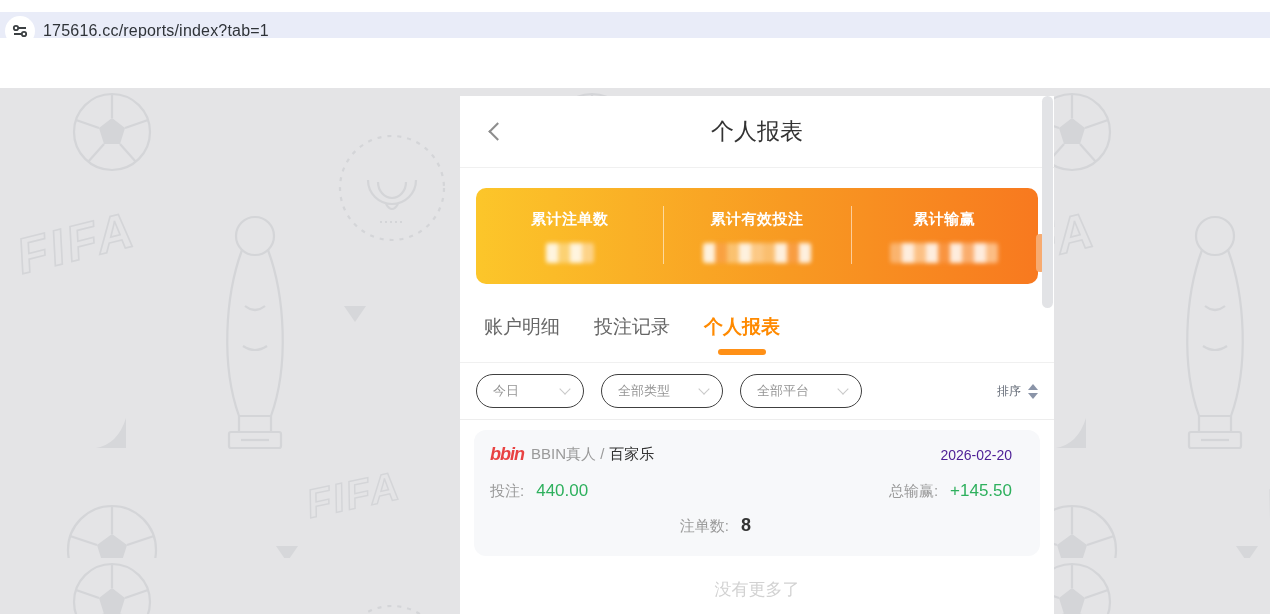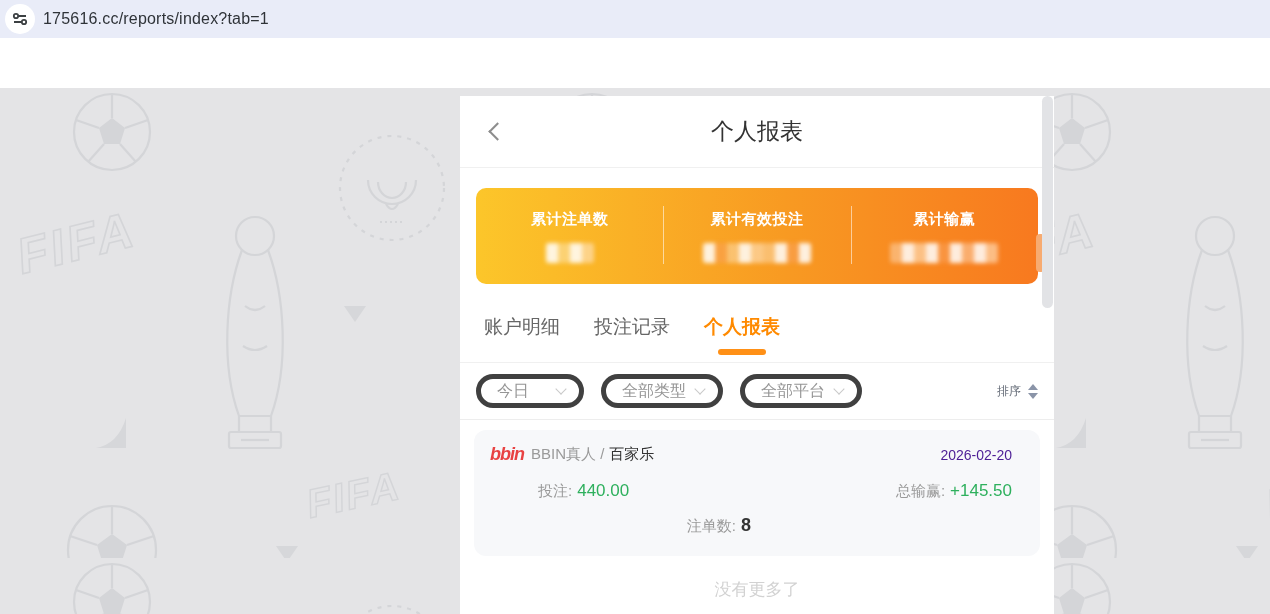--- a/index.html
+++ b/index.html
@@ -1,21 +1,21 @@
 <!DOCTYPE html>
 <html><head>
 <meta charset="utf-8">
 <style>
   * { margin:0; padding:0; box-sizing:border-box; }
   html,body { width:1270px; height:614px; overflow:hidden; background:#fff;
     font-family:"Liberation Sans","DejaVu Sans",sans-serif; }
   .stage { position:relative; width:1270px; height:614px; overflow:hidden; }
 
   
-  .topbar { position:absolute; left:0; top:0; width:1270px; height:38px;
+  .topbar { position:absolute; left:0; top:12px; width:1270px; height:38px;
     background:#e9ecf8; display:flex; align-items:center; }
   .site-icon { width:30px; height:30px; border-radius:50%; background:#fff;
     margin-left:5px; display:flex; align-items:center; justify-content:center; }
   .url-text { margin-left:8px; font-size:16px; color:#2f3338; letter-spacing:.2px; }
 
   .white-strip { position:absolute; left:0; top:38px; width:1270px; height:50px; background:#fff; }
 
   
   .bg-pattern { position:absolute; left:0; top:88px; width:1270px; height:526px; }
 
@@ -52,23 +52,23 @@
     border-bottom:1px solid #f0f0f0; }
   .tab { position:relative; font-size:19px; color:#666; margin-right:34px;
     height:71px; display:flex; align-items:center; cursor:pointer; }
   .tab.active { color:#ff8a00; font-weight:bold; }
   .tab.active::after { content:""; position:absolute; left:50%; transform:translateX(-50%);
     bottom:8px; width:48px; height:6px; border-radius:3px; background:#ff9016; }
 
   
   .filter-row { height:57px; display:flex; align-items:center; padding:0 16px;
     border-bottom:1px solid #ededed; }
-  .pill { height:34px; border:5px solid #404040; border-radius:17px; display:flex;
+  .pill { height:34px; border:1px solid #404040; border-radius:17px; display:flex;
     align-items:center; justify-content:space-between; padding:0 14px 0 16px;
-    color:#959595; font-size:16px; margin-right:17px; cursor:pointer; background:#fff; }
+    color:#959595; font-size:13px; margin-right:17px; cursor:pointer; background:#fff; }
   .pill-today{width:108px;} .pill-type{width:122px;} .pill-platform{width:122px;}
   .chev-down { display:inline-block; width:8px; height:8px; border-right:1.6px solid #c9c9c9;
     border-bottom:1.6px solid #c9c9c9; transform:rotate(45deg); margin-top:-4px; }
   .sort-box { margin-left:auto; display:flex; align-items:center; gap:7px; cursor:pointer; }
   .sort-label { font-size:12px; color:#5f6672; }
   .sort-icon { display:flex; flex-direction:column; gap:3px; }
   .tri-up { width:0; height:0; border-left:5px solid transparent; border-right:5px solid transparent;
     border-bottom:6px solid #8a94a8; }
   .tri-down { width:0; height:0; border-left:5px solid transparent; border-right:5px solid transparent;
     border-top:6px solid #8a94a8; }
@@ -76,21 +76,21 @@
   
   .list-area { padding:10px 14px 0 14px; }
   .record-card { background:#f7f8fa; border-radius:12px; padding:14px 28px 20px 16px; }
   .rec-head { display:flex; align-items:center; }
   .provider-logo { color:#e84242; font-weight:bold; font-style:italic; font-size:18px;
     letter-spacing:-1px; margin-right:7px; }
   .provider-name { font-size:15px; color:#9a9a9a; }
   .game-name { font-size:15px; color:#333; }
   .rec-date { margin-left:auto; font-size:14px; color:#4c1d95; }
   .rec-grid { display:grid; grid-template-columns:1fr 1fr; margin-top:16px; row-gap:14px; }
-  .cell { display:flex; align-items:baseline; gap:5px;margin-left:48px; }
+  .cell { display:flex; align-items:baseline; gap:12px; }
   .cell.right { justify-content:flex-end; }
   .cell-label { font-size:15px; color:#9a9a9a; }
   .cell-value { font-size:17px; color:#333; }
   .val-green { color:#2eb05d; }
   .val-bold { font-weight:bold; font-size:18px; }
 
   .footer-nomore { text-align:center; color:#d2d2d2; font-size:17px; margin-top:22px; }
 
   .scroll-thumb { position:absolute; right:1px; top:0; width:11px; height:212px;
     background:#e2e3e6; border-radius:6px; }

